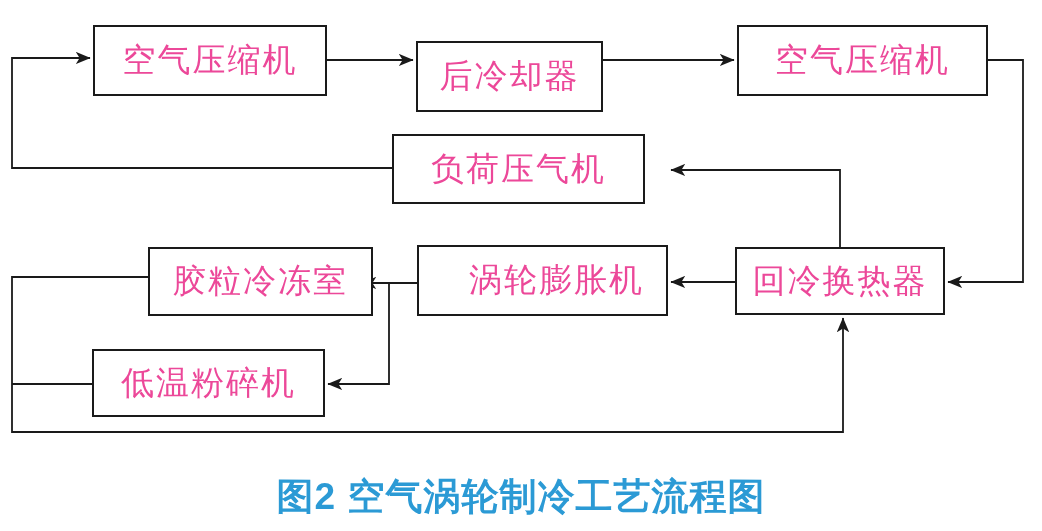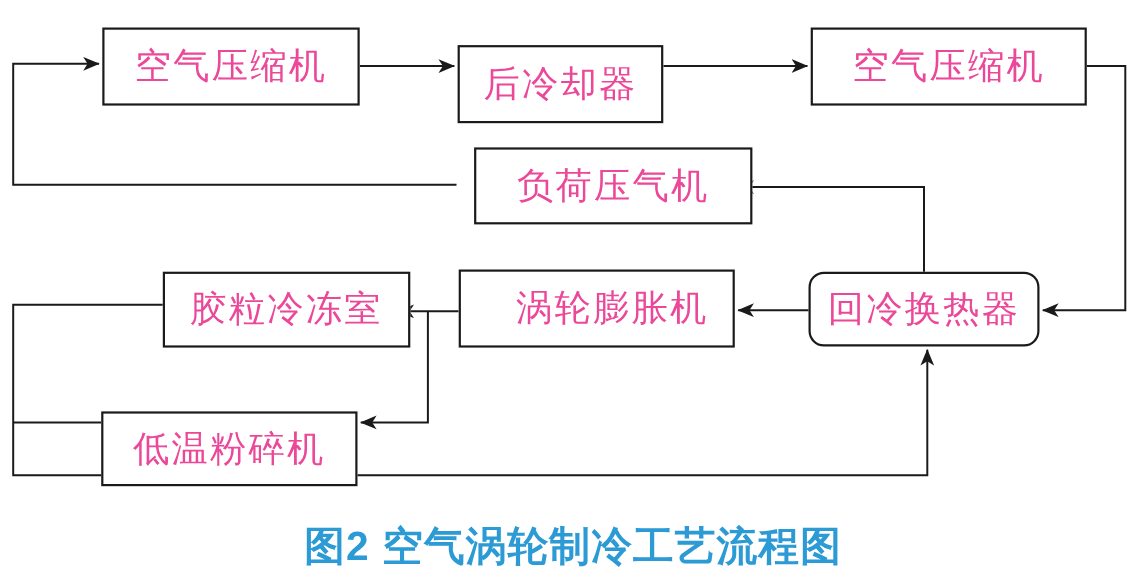--- a/index.html
+++ b/index.html
@@ -43,25 +43,25 @@
     text-align: center;
     font-family: "Liberation Sans", "DejaVu Sans", sans-serif;
     font-weight: bold;
     font-size: 37px;
     letter-spacing: 1px;
   }
   
   #n-air-compressor   { left: 93px;  top: 25px;  width: 234px; height: 71px; }
   #n-aftercooler      { left: 416px; top: 25px;  width: 187px; height: 71px; margin-top: 16px; }
   #n-oil-dryer        { left: 737px; top: 25px;  width: 251px; height: 71px; }
-  #n-load-compressor  { left: 431px; top: 134px; width: 253px; height: 70px; }
+  #n-load-compressor  { left: 392px; top: 134px; width: 253px; height: 70px; }
   #n-pellet-freezer   { left: 148px; top: 247px; width: 225px; height: 69px; }
   #n-turbo-expander   { left: 417px; top: 245px; width: 251px; height: 71px; padding-left: 28px; }
-  #n-heat-exchanger   { left: 735px; top: 247px; width: 210px; height: 68px; border-radius: 14px; }
-  #n-cryo-pulverizer  { left: 92px;  top: 349px; width: 233px; height: 68px; margin-top: 25px; }
+  #n-heat-exchanger   { left: 735px; top: 247px; width: 210px; height: 68px; }
+  #n-cryo-pulverizer  { left: 92px;  top: 349px; width: 233px; height: 68px; }
 </style>
 </head>
 <body>
 
 <div id="stage" style="background: rgb(255, 255, 255);">
 
   <svg id="wires" viewBox="0 0 1042 531" xmlns="http://www.w3.org/2000/svg">
     <defs>
       <marker id="arr" viewBox="0 0 12 10" refX="11.5" refY="5" markerWidth="15" markerHeight="13" markerUnits="userSpaceOnUse" orient="auto-start-reverse">
         <path d="M0,0 L12,5 L0,10 L3.2,5 Z" fill="#1a1a1a"></path>

